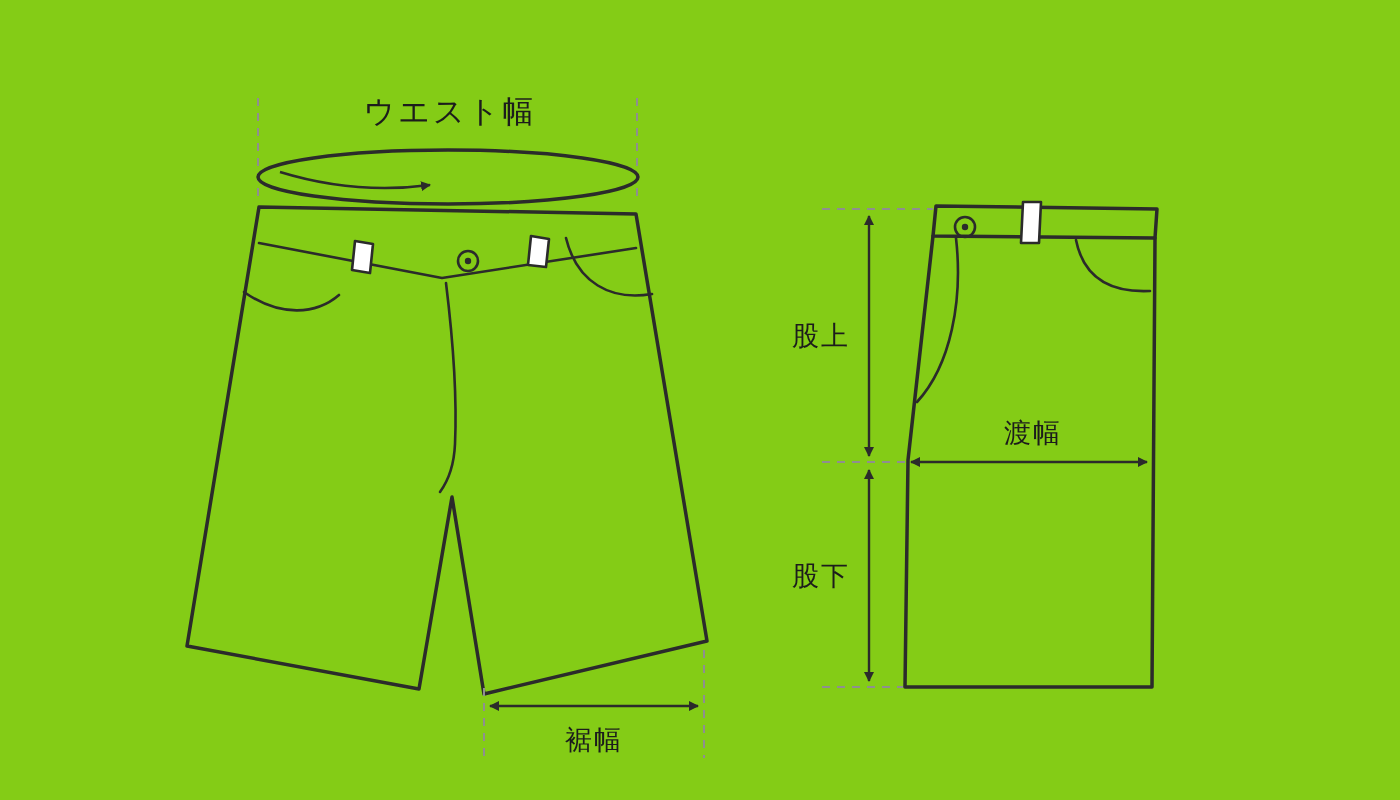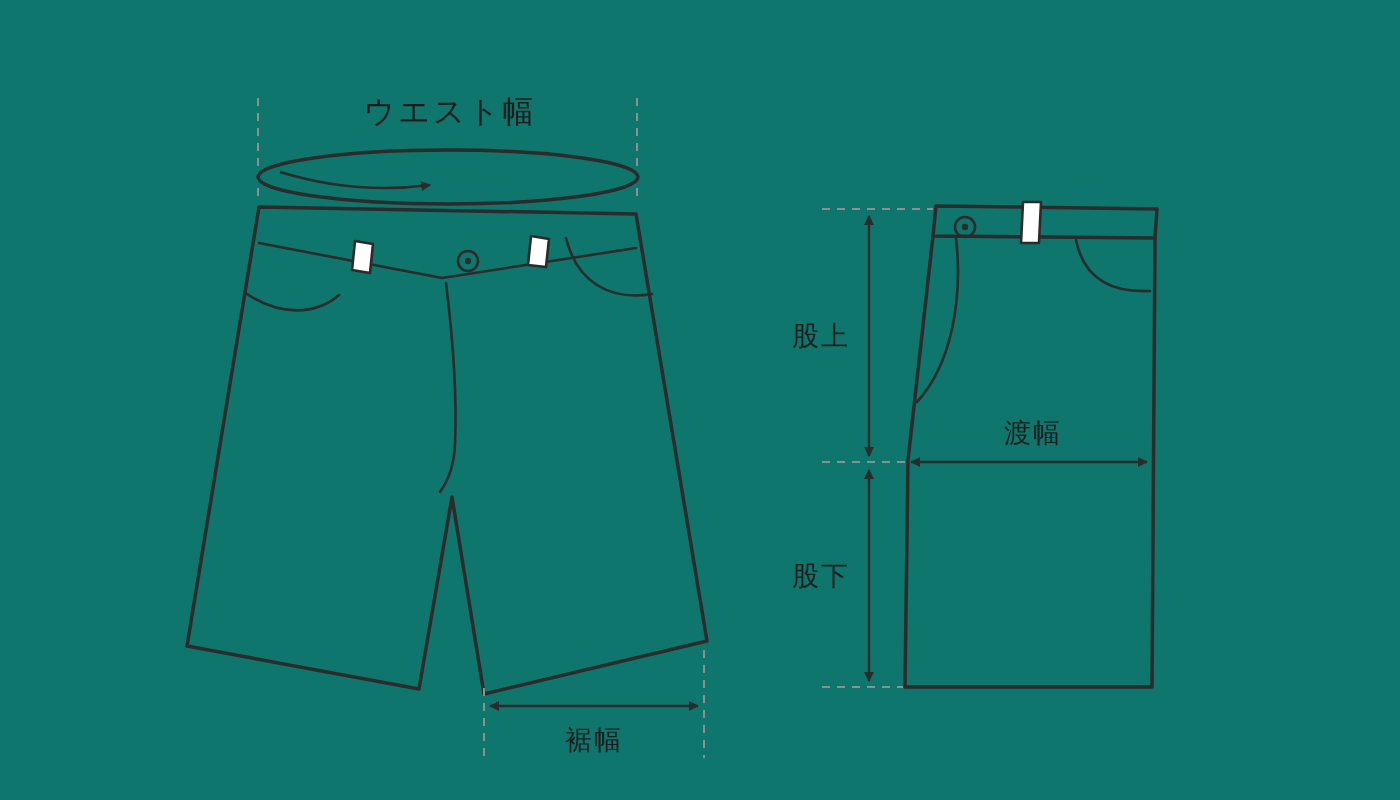--- a/index.html
+++ b/index.html
@@ -8,21 +8,21 @@
     background: #ffffff;
     width: 1400px;
     height: 800px;
     overflow: hidden;
     font-family: "Liberation Serif", "DejaVu Serif", serif;
   }
   .stage {
     position: relative;
     width: 1400px;
     height: 800px;
-    background: #0f766e;
+    background: #84cc16;
   }
   svg { display: block; }
   .garment {
     fill: none;
     stroke: #2b2b2b;
     stroke-width: 3.5;
     stroke-linejoin: round;
     stroke-linecap: round;
   }
   .detail {

